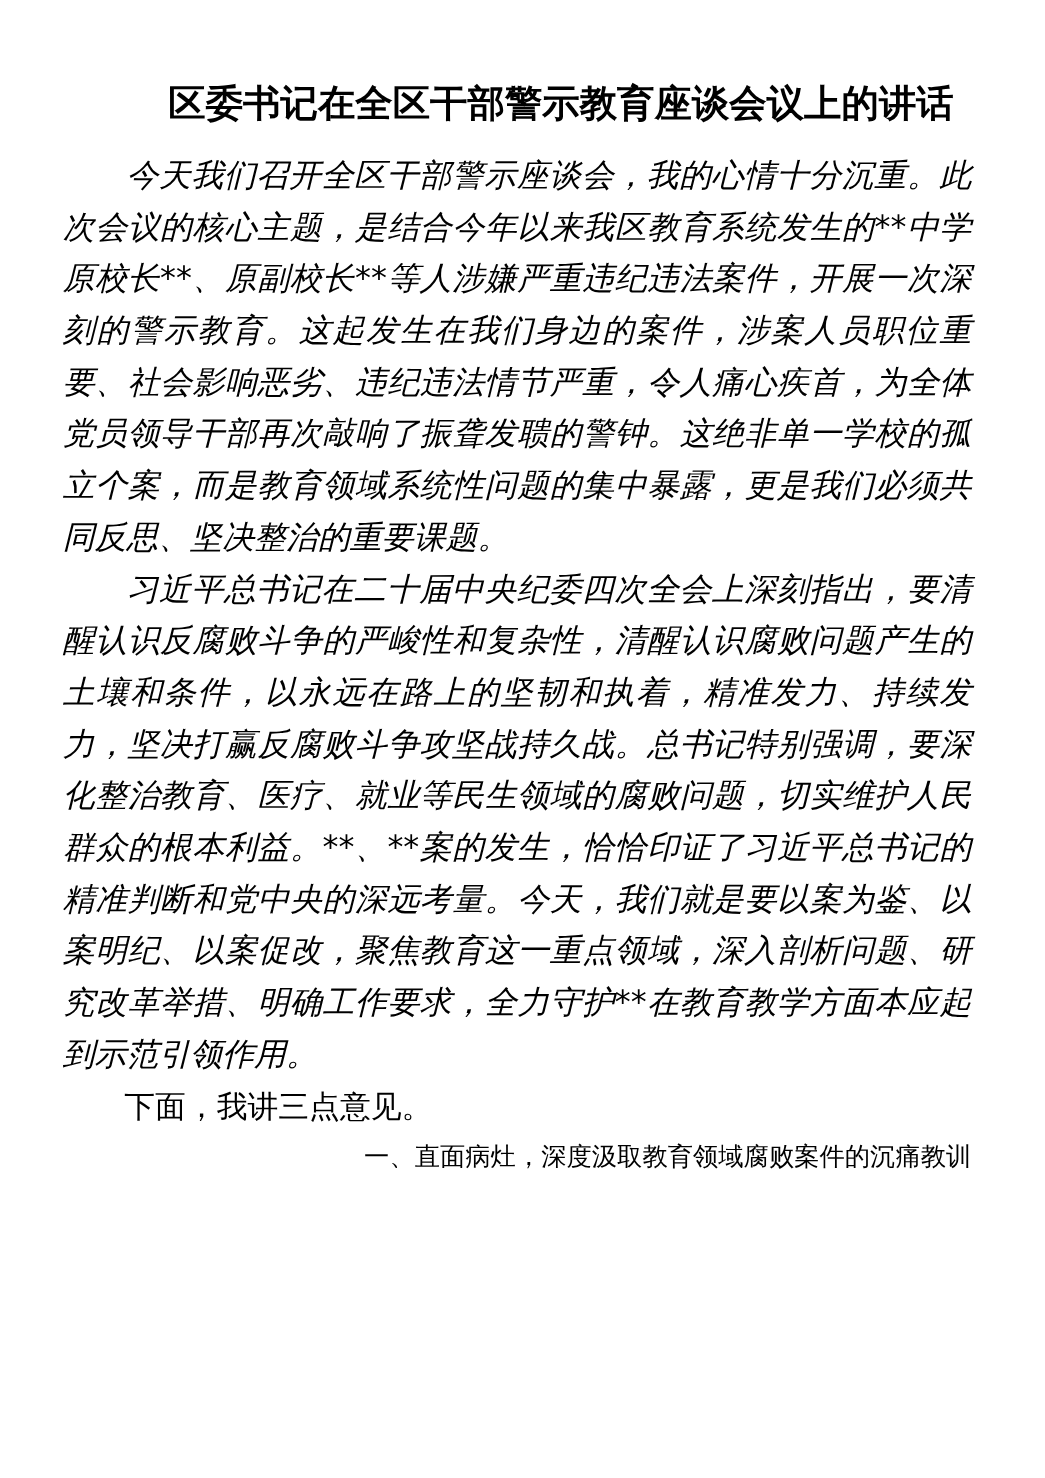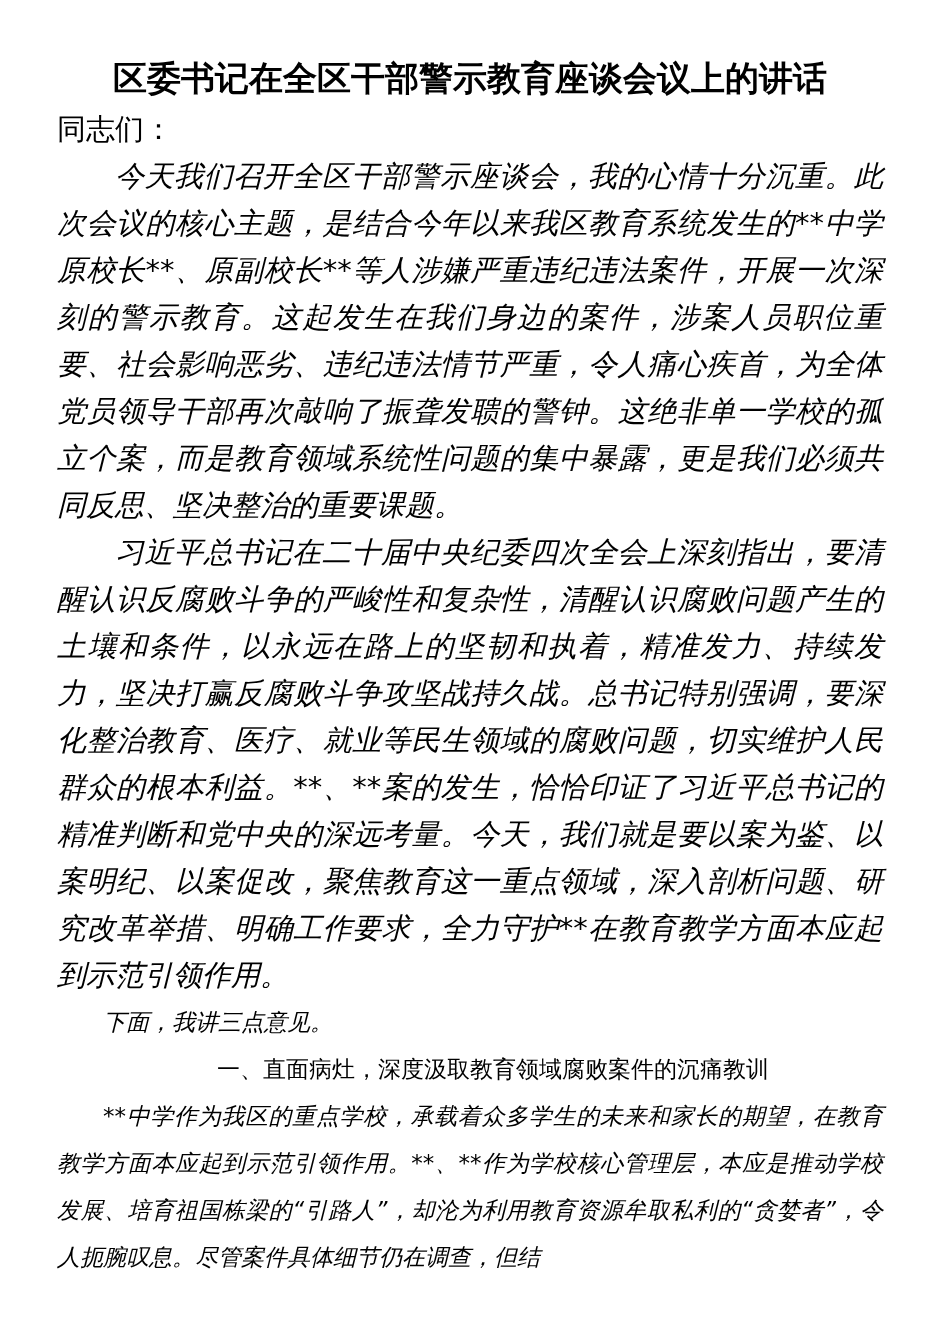--- a/index.html
+++ b/index.html
@@ -21,24 +21,24 @@
   }
   .doc-body {
     position: absolute;
     left: 57px;
     top: 0;
     width: 826px;
   }
   .doc-title {
     font-size: 34px;
     font-weight: bold;
-    text-align: center;
+    text-align: right;
     line-height: 44px;
     letter-spacing: 0px;
-    margin: 0;
+    margin: 16px;
     padding-top: 56px;
     padding-bottom: 4px;
     white-space: nowrap;
   }
   .salutation {
     font-size: 29px;
     line-height: 47px;
     margin: 0;
     padding-top: 2px;
   }
@@ -46,52 +46,49 @@
     font-size: 29px;
     line-height: 47px;
     margin: 0;
     text-align: justify;
     text-justify: inter-ideograph;
     text-indent: 2em;
     word-break: break-all;
     font-style: italic;
   }
   .para-small {
-    font-size: 23px;
+    font-size: 28px;
     line-height: 47px;
     margin: 0;
     text-align: justify;
     text-justify: inter-ideograph;
     text-indent: 2em;
     word-break: break-all;
-    font-style: italic;
   }
   .section-heading {
     font-size: 23px;
     line-height: 47px;
     margin: 0;
     text-indent: 2em;
-    text-align: center;
+    text-align: right;
     word-break: break-all;
   }
 </style>
 </head>
 <body>
 
 <div class="page">
   <div class="doc-body">
 
     <h1 class="doc-title">区委书记在全区干部警示教育座谈会议上的讲话</h1>
 
-    <p class="salutation">同志们：</p>
 
     <p class="para-large">今天我们召开全区干部警示座谈会，我的心情十分沉重。此次会议的核心主题，是结合今年以来我区教育系统发生的**中学原校长**、原副校长**等人涉嫌严重违纪违法案件，开展一次深刻的警示教育。这起发生在我们身边的案件，涉案人员职位重要、社会影响恶劣、违纪违法情节严重，令人痛心疾首，为全体党员领导干部再次敲响了振聋发聩的警钟。这绝非单一学校的孤立个案，而是教育领域系统性问题的集中暴露，更是我们必须共同反思、坚决整治的重要课题。</p>
 
     <p class="para-large">习近平总书记在二十届中央纪委四次全会上深刻指出，要清醒认识反腐败斗争的严峻性和复杂性，清醒认识腐败问题产生的土壤和条件，以永远在路上的坚韧和执着，精准发力、持续发力，坚决打赢反腐败斗争攻坚战持久战。总书记特别强调，要深化整治教育、医疗、就业等民生领域的腐败问题，切实维护人民群众的根本利益。**、**案的发生，恰恰印证了习近平总书记的精准判断和党中央的深远考量。今天，我们就是要以案为鉴、以案明纪、以案促改，聚焦教育这一重点领域，深入剖析问题、研究改革举措、明确工作要求，全力守护**在教育教学方面本应起到示范引领作用。</p>
 
     <p class="para-small">下面，我讲三点意见。</p>
 
     <p class="section-heading">一、直面病灶，深度汲取教育领域腐败案件的沉痛教训</p>
 
-    <p class="para-small">**中学作为我区的重点学校，承载着众多学生的未来和家长的期望，在教育教学方面本应起到示范引领作用。**、**作为学校核心管理层，本应是推动学校发展、培育祖国栋梁的“引路人”，却沦为利用教育资源牟取私利的“贪婪者”，令人扼腕叹息。尽管案件具体细节仍在调查，但结</p>
 
   </div>
 </div>
 
 </body></html>

